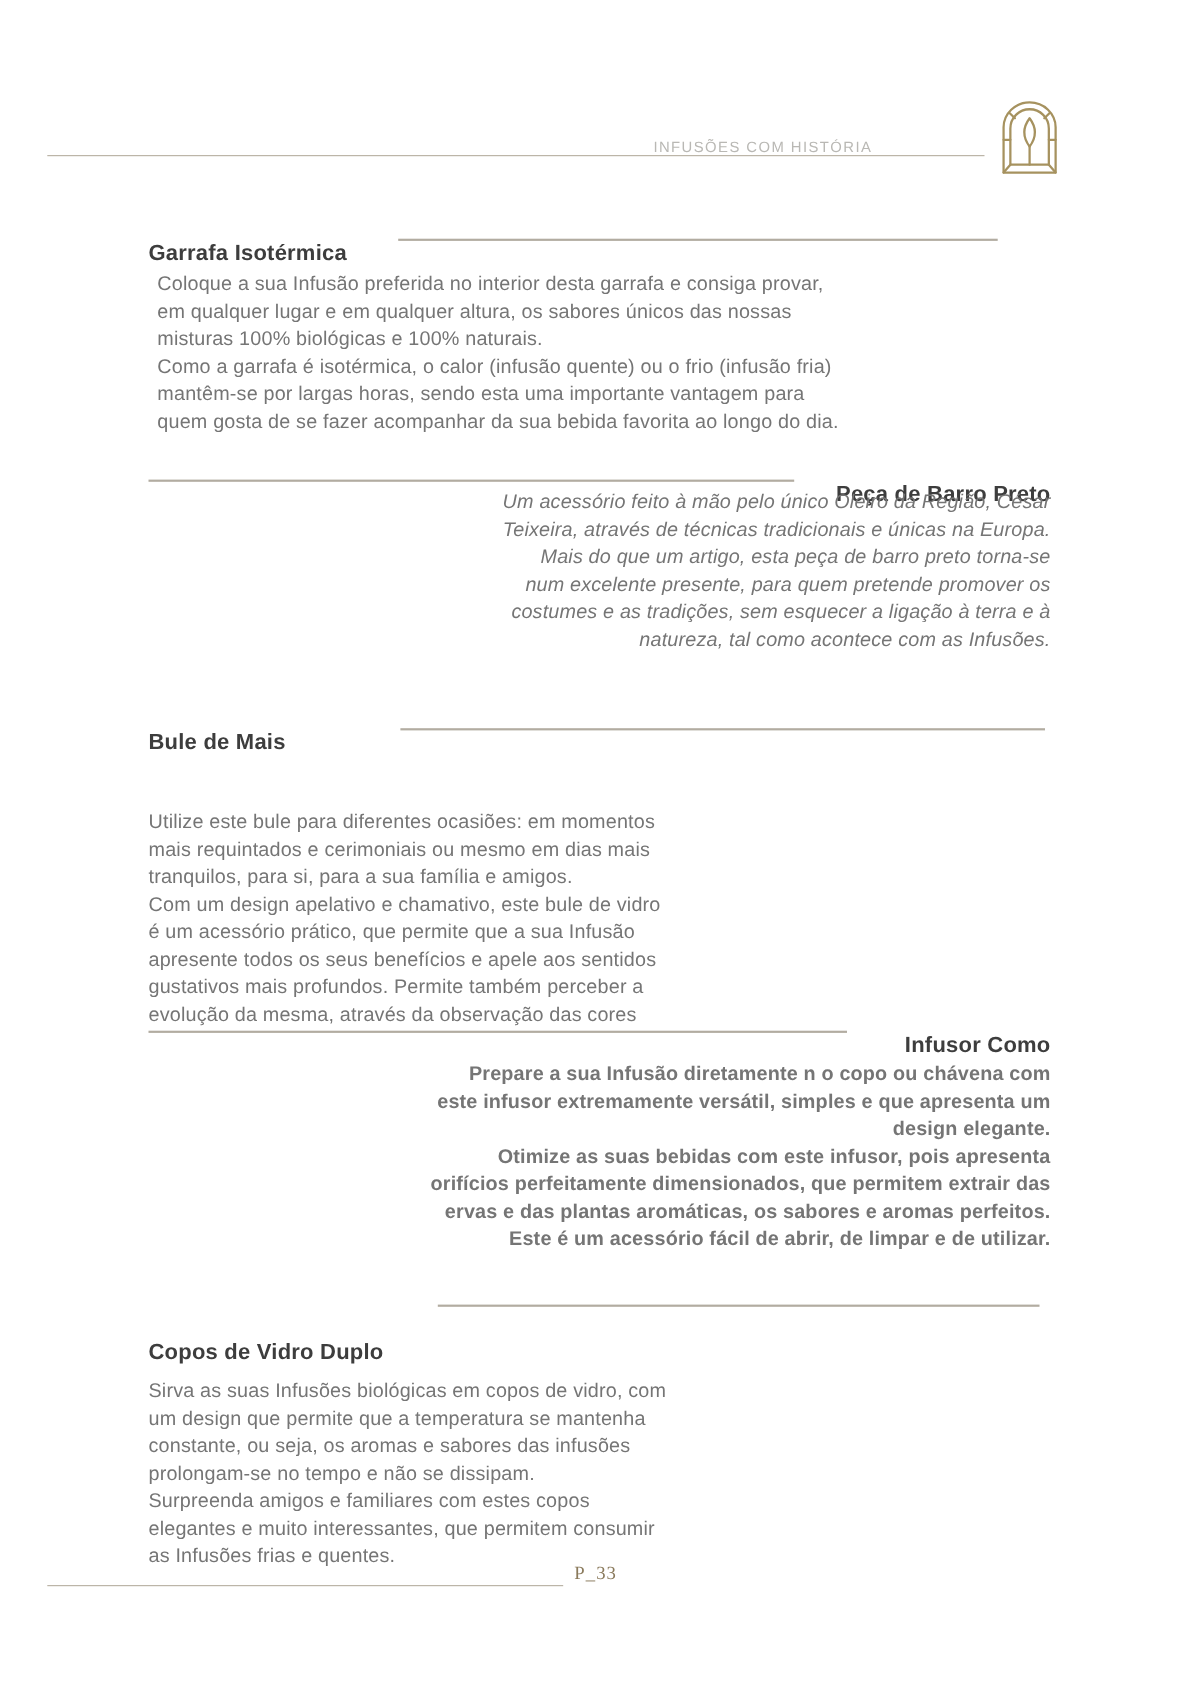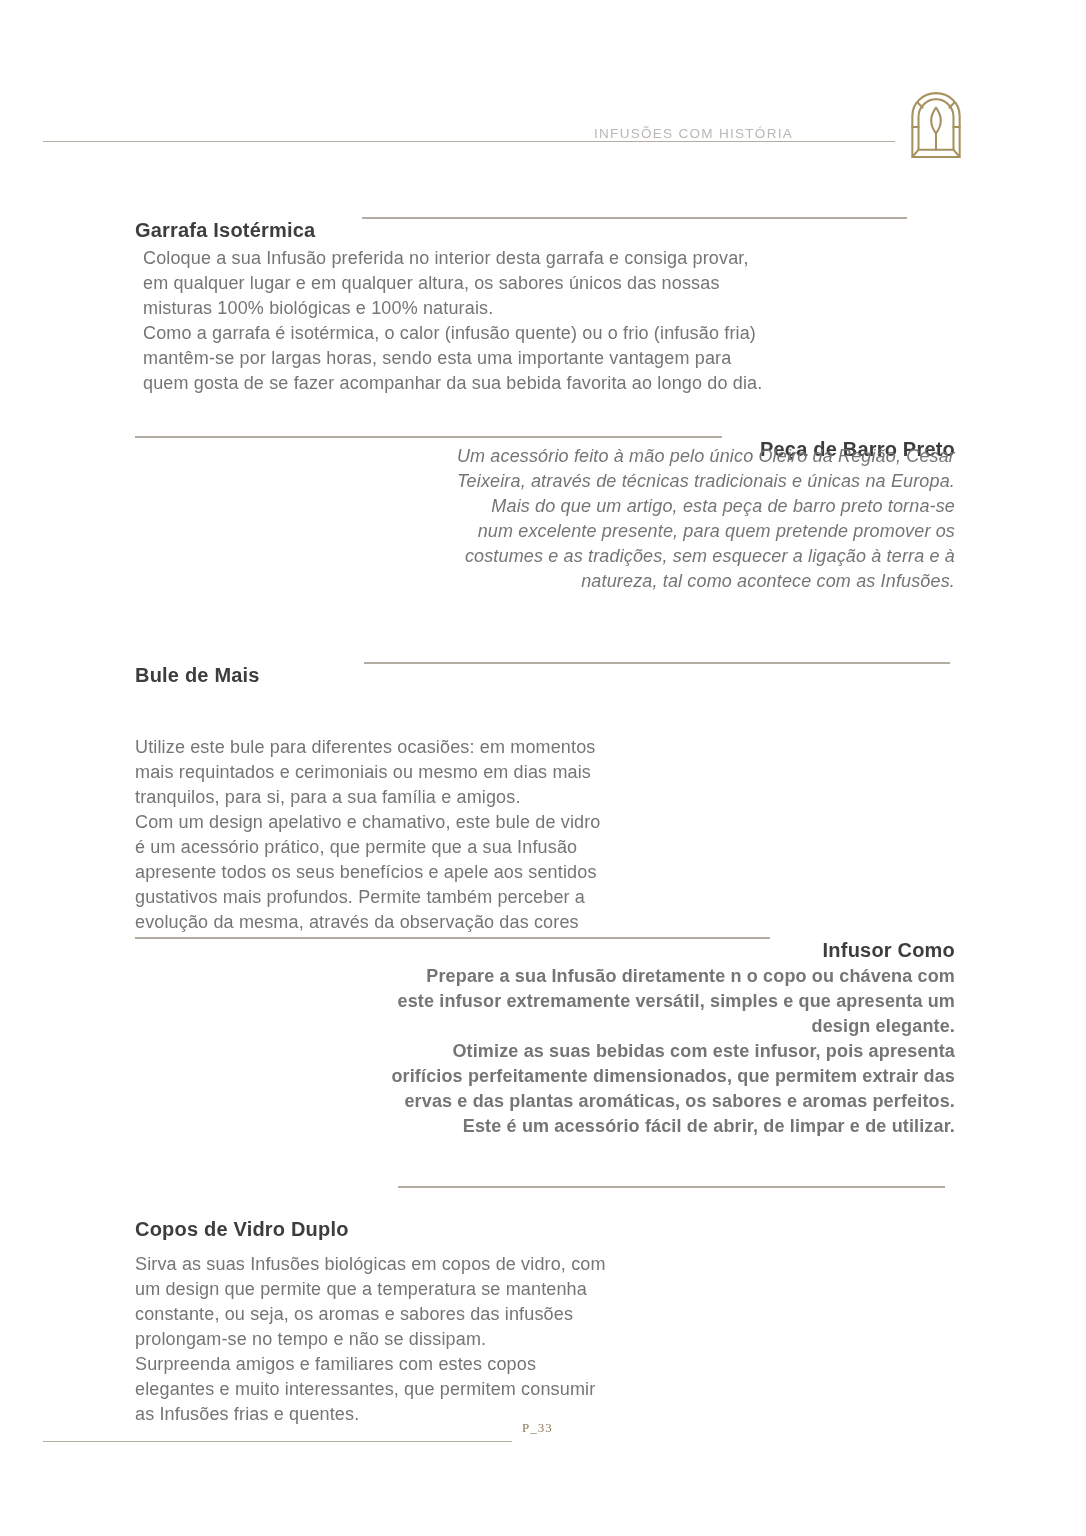--- a/index.html
+++ b/index.html
@@ -57,21 +57,21 @@
     color:var(--body-text,#757575);
     white-space:pre-line;
   }
   .align-right { text-align:right; }
 
   
   .page-number {
     position:absolute;
     left:522px; top:1420px;
     font-family:"Liberation Serif", serif;
-    font-size:13px;
+    font-size:17px;
     letter-spacing:1px;
     color:var(--page-number,#8a7a5c);
     white-space:nowrap;
   }
 </style>
 </head>
 <body>
 
 <div class="page">
 

